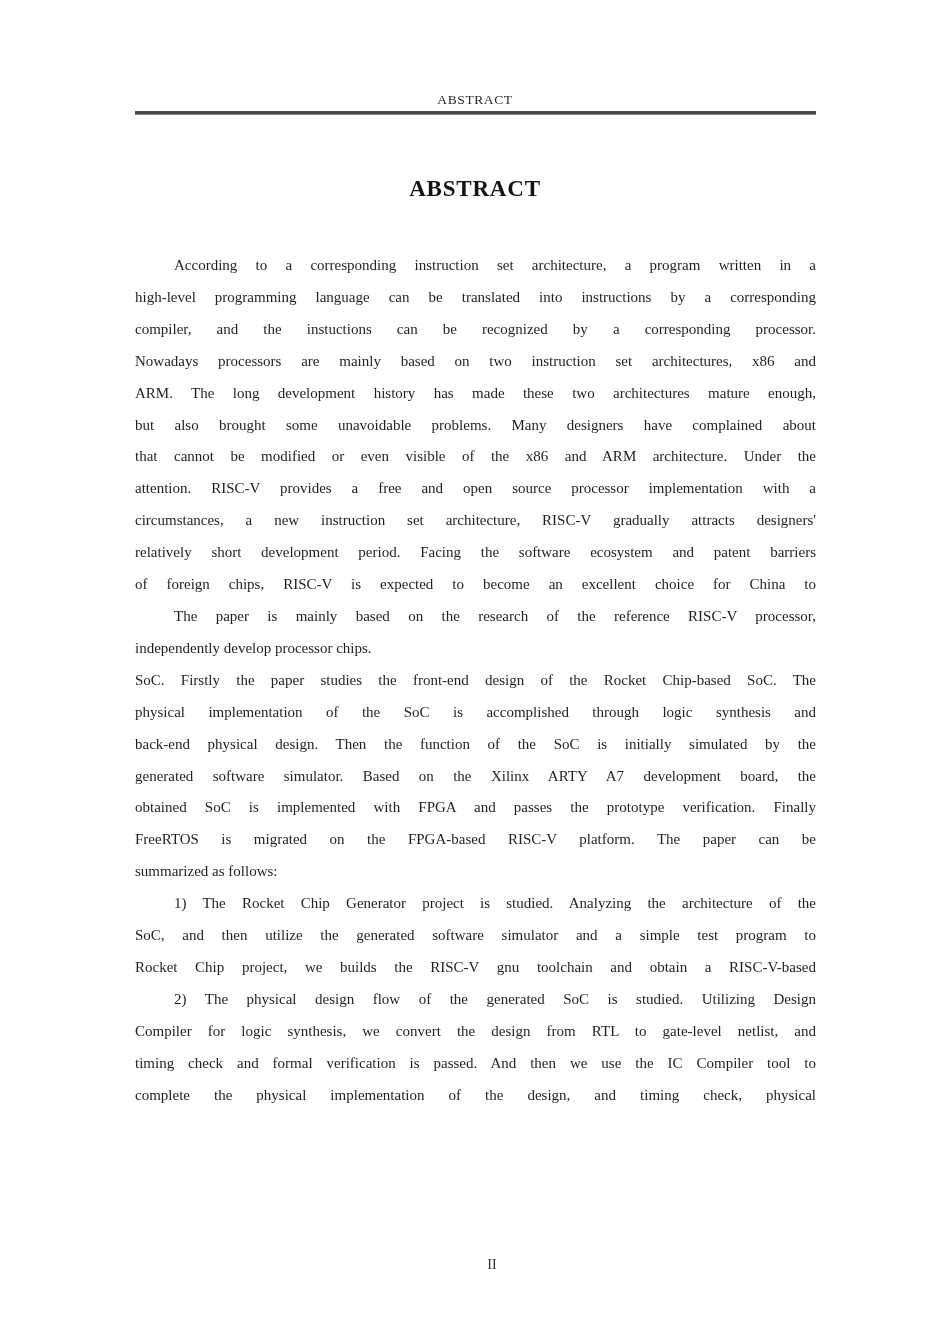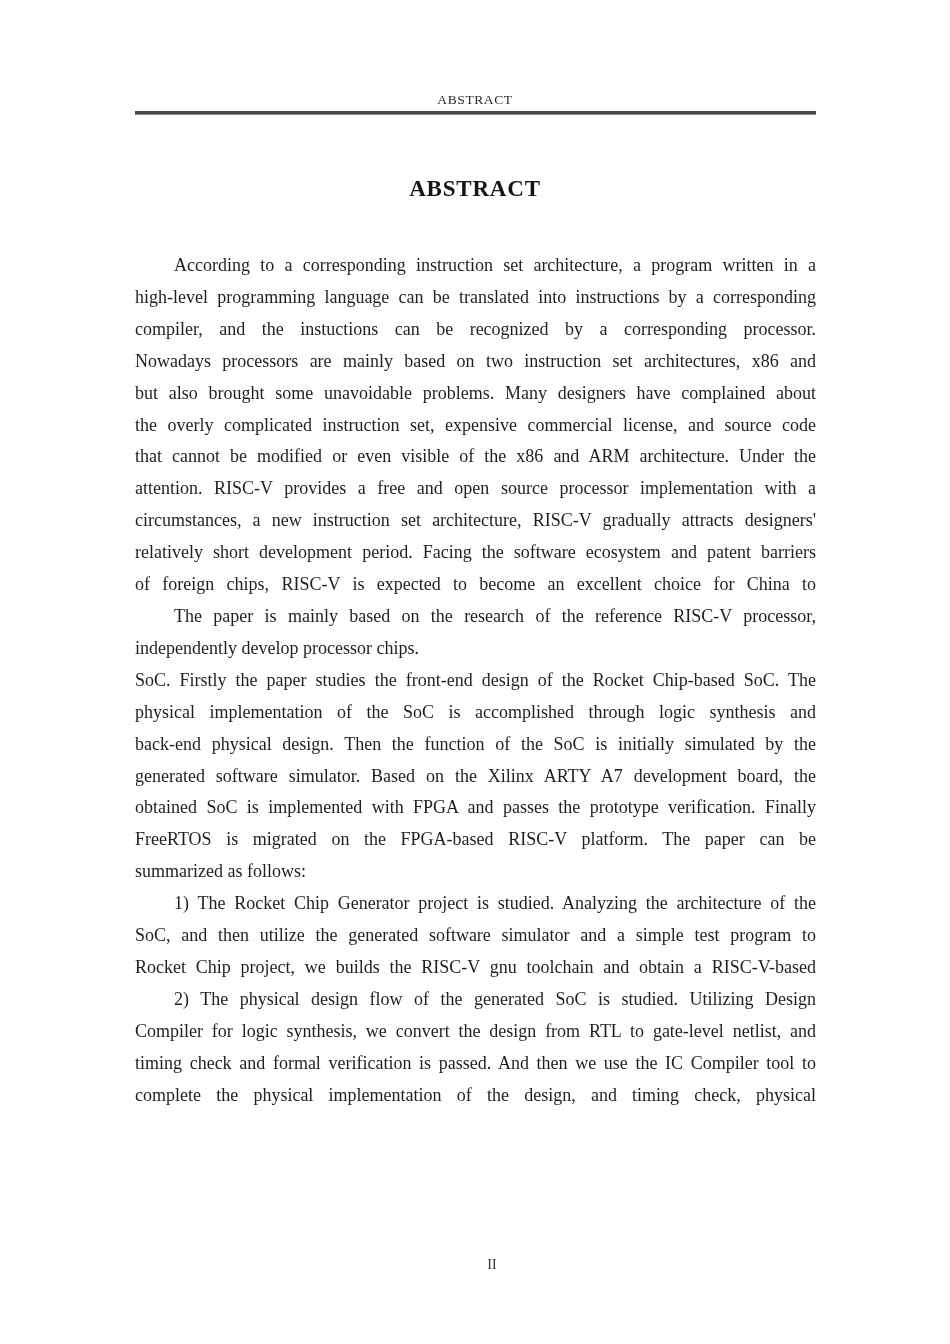--- a/index.html
+++ b/index.html
@@ -35,21 +35,21 @@
     text-align: center;
     font-size: 23px;
     font-weight: bold;
     letter-spacing: 0.8px;
     color: #141414;
   }
   .body-text {
     position: absolute;
     top: 250px; left: 135px;
     width: 681px;
-    font-size: 18px;
+    font-size: 15px;
     line-height: 31.9px;
     color: #1f1f1f;
   }
   .line {
     text-align: justify;
     text-align-last: justify;
   }
   .line.para-first { text-indent: 39px; }
   .line.para-last { text-align-last: left; }
   .page-number {
@@ -78,22 +78,22 @@
 
   <div class="header-rule"></div>
 
   <h1 class="doc-title">ABSTRACT</h1>
 
   <div class="body-text" id="abstract-body">
       <div class="line para-first">According to a corresponding instruction set architecture, a program written in a</div>
       <div class="line">high-level programming language can be translated into instructions by a corresponding</div>
       <div class="line">compiler, and the instuctions can be recognized by a corresponding processor.</div>
       <div class="line">Nowadays processors are mainly based on two instruction set architectures, x86 and</div>
+      <div class="line">ARM. The long development history has made these two architectures mature enough,</div>
       <div class="line">but also brought some unavoidable problems. Many designers have complained about</div>
-      <div class="line">the overly complicated instruction set, expensive commercial license, and source code</div>
       <div class="line">that cannot be modified or even visible of the x86 and ARM architecture. Under the</div>
       <div class="line">attention. RISC-V provides a free and open source processor implementation with a</div>
       <div class="line">circumstances, a new instruction set architecture, RISC-V gradually attracts designers'</div>
       <div class="line">relatively short development period. Facing the software ecosystem and patent barriers</div>
       <div class="line">of foreign chips, RISC-V is expected to become an excellent choice for China to</div>
       <div class="line para-first">The paper is mainly based on the research of the reference RISC-V processor,</div>
       <div class="line para-last">independently develop processor chips.</div>
       <div class="line">SoC. Firstly the paper studies the front-end design of the Rocket Chip-based SoC. The</div>
       <div class="line">physical implementation of the SoC is accomplished through logic synthesis and</div>
       <div class="line">back-end physical design. Then the function of the SoC is initially simulated by the</div>

